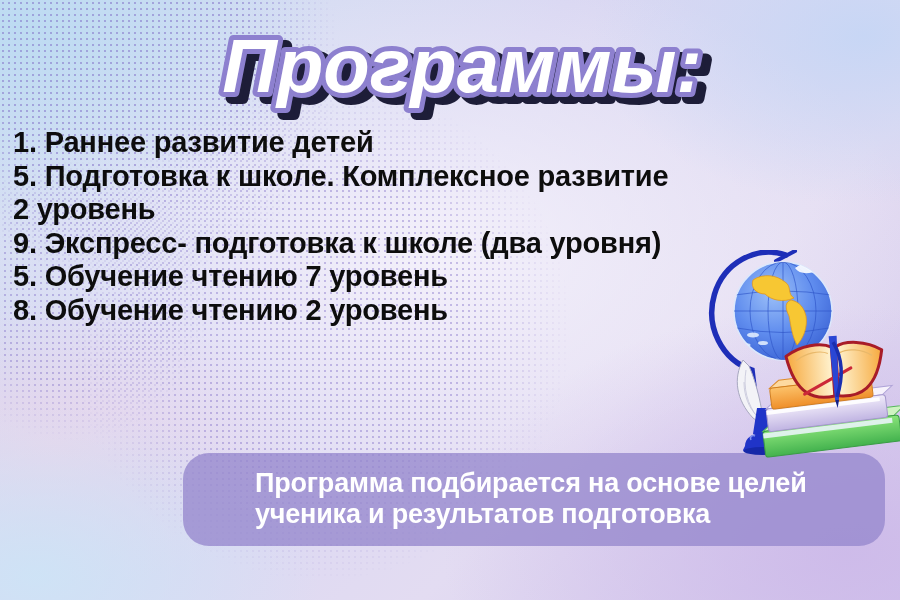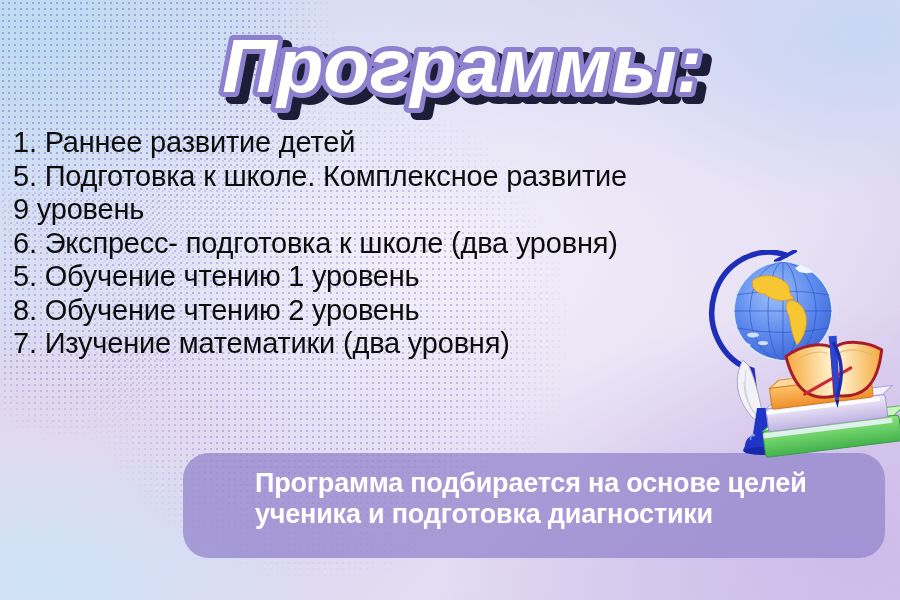--- a/index.html
+++ b/index.html
@@ -31,25 +31,25 @@
   #title-svg text{
     font-family:"Liberation Sans","DejaVu Sans",sans-serif;
     font-weight:bold;font-style:italic;font-size:76px;
     paint-order:stroke;stroke-linejoin:round;
   }
   #title-shadow{fill:var(--title_shadow);stroke:var(--title_shadow);stroke-width:12px;}
   #title-main{fill:var(--title_fill);stroke:var(--title_outline);stroke-width:10px;}
   #program-list{
     position:absolute;left:13px;top:126px;width:780px;
     color:var(--list_text);
-    font-size:29px;font-weight:normal;line-height:33.5px;
+    font-size:29px;font-weight:bold;line-height:33.5px;
     letter-spacing:-0.2px;white-space:nowrap;
   }
   #note-box{
-    position:absolute;left:183px;top:453px;width:702px;height:105px;
+    position:absolute;left:183px;top:453px;width:702px;height:93px;
     background:var(--box_bg);
     border-radius:26px;
     box-sizing:border-box;
     padding:15px 20px 0 72px;
     color:var(--box_text);
     font-size:27px;font-weight:bold;line-height:31px;
     letter-spacing:-0.2px;white-space:nowrap;
   }
   #illustration{position:absolute;left:645px;top:250px;width:255px;height:215px;}
 </style>
@@ -63,30 +63,29 @@
   <div class="dots" id="dots3"></div>
 
   <svg id="title-svg" aria-hidden="true">
     <text id="title-shadow" x="470" y="98" text-anchor="middle">Программы:</text>
     <text id="title-main" x="462" y="92" text-anchor="middle">Программы:</text>
   </svg>
 
   <div id="program-list">
     <div>1. Раннее развитие детей</div>
     <div>5. Подготовка к школе. Комплексное развитие</div>
-    <div>9 уровень</div>
-    <div>6. Экспресс- подготовка к школе (два уровня)</div>
-    <div>5. Обучение чтению 1 уровень</div>
+    <div>2 уровень</div>
+    <div>9. Экспресс- подготовка к школе (два уровня)</div>
+    <div>5. Обучение чтению 7 уровень</div>
     <div>8. Обучение чтению 2 уровень</div>
-    <div>7. Изучение математики (два уровня)</div>
   </div>
 
   <div id="note-box">
     <div>Программа подбирается на основе целей</div>
-    <div>ученика и подготовка диагностики</div>
+    <div>ученика и результатов подготовка</div>
   </div>
 
   <svg id="illustration" viewBox="0 0 255 215" aria-hidden="true">
     <defs>
       <radialGradient id="gGlobe" cx="40%" cy="32%" r="75%">
         <stop offset="0%" stop-color="#9cc0f8"></stop>
         <stop offset="55%" stop-color="#5f8cee"></stop>
         <stop offset="100%" stop-color="#3a62d4"></stop>
       </radialGradient>
       <linearGradient id="gPageL" x1="0" y1="0" x2="1" y2="0">

